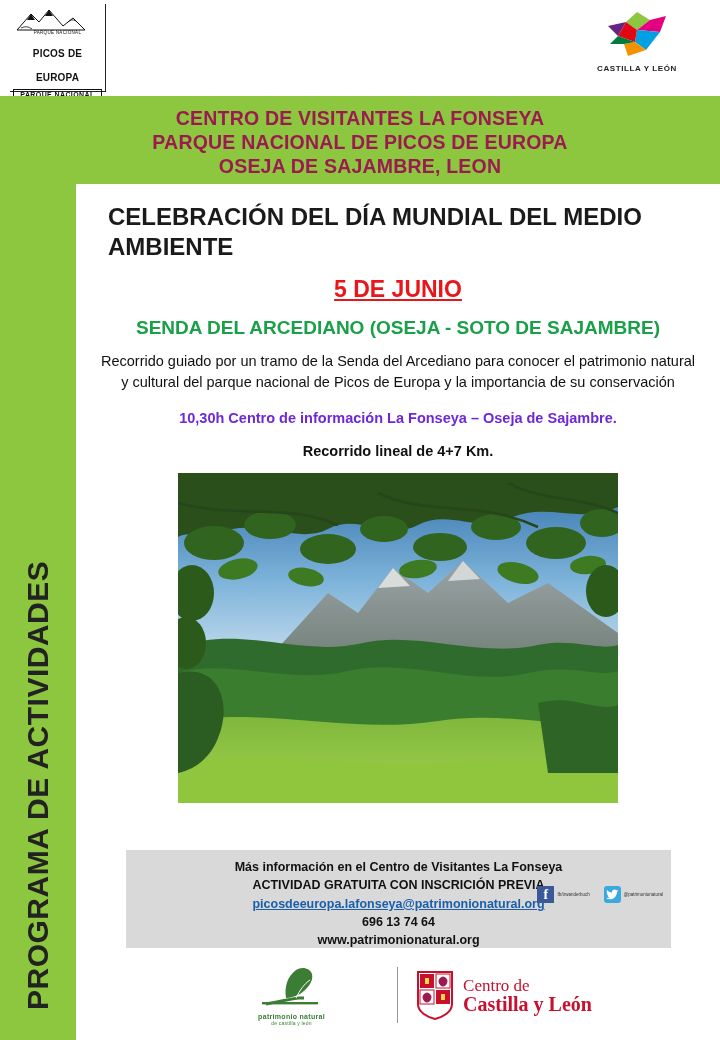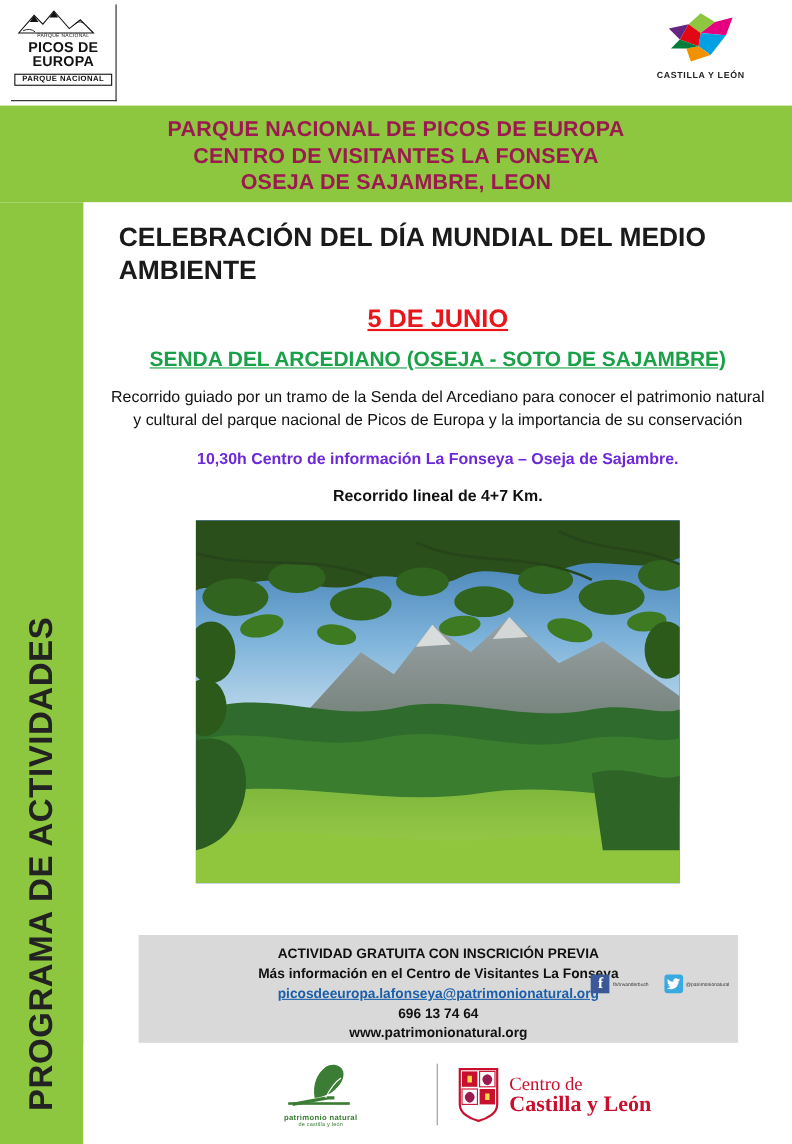--- a/index.html
+++ b/index.html
@@ -46,25 +46,25 @@
     display: block;
     margin: 0 auto;
   }
   .picos-sub {
     font-size: 4.5px;
     letter-spacing: .3px;
     color: #111;
     margin-top: -2px;
   }
   .picos-name {
-    font-size: 13px;
+    font-size: 10px;
     font-weight: bold;
     line-height: 11px;
     color: #111;
-    margin-top: 2px;
+    margin-top: 13px;
     letter-spacing: .2px;
   }
   .picos-pn {
     font-size: 7px;
     font-weight: bold;
     color: #111;
     border: 1.2px solid #111;
     display: inline-block;
     padding: 1px 6px;
     margin-top: 5px;
@@ -162,21 +162,20 @@
     margin-top: 14px;
     text-decoration: underline;
   }
   .route-title {
     text-align: center;
     font-size: 19px;
     font-weight: bold;
     color: #19a048;
     margin-top: 14px;
     padding: 0 14px;
-    text-decoration: underline;
   }
   .desc {
     margin: 12px 22px 0 22px;
     font-size: 14.5px;
     color: #111;
     line-height: 21px;
     text-align: center;
   }
   .meeting {
     text-align: center;
@@ -307,22 +306,22 @@
         <polygon points="29,32 40,40 22,46 18,34" fill="#f39200"></polygon>
         <polygon points="20,12 31,20 29,32 12,26" fill="#e30613"></polygon>
         <polygon points="12,26 29,32 18,34 4,34" fill="#007d3c"></polygon>
         <polygon points="20,12 12,26 2,16" fill="#662483"></polygon>
       </svg>
       <div class="cyl-text">CASTILLA Y LEÓN</div>
     </div>
   </div>
 
   <div class="header-band">
+    <div class="line">CENTRO DE VISITANTES LA FONSEYA</div>
     <div class="line">PARQUE NACIONAL DE PICOS DE EUROPA</div>
-    <div class="line">CENTRO DE VISITANTES LA FONSEYA</div>
     <div class="line">OSEJA DE SAJAMBRE, LEON</div>
   </div>
 
   <div class="side-bar">
     <div class="side-text">PROGRAMA DE ACTIVIDADES</div>
   </div>
 
   <div class="content">
 
     <div class="title-main">CELEBRACIÓN DEL DÍA MUNDIAL DEL MEDIO AMBIENTE</div>
@@ -397,22 +396,22 @@
           <ellipse cx="14" cy="120" rx="22" ry="28"></ellipse>
           <ellipse cx="8" cy="170" rx="20" ry="26"></ellipse>
         </g>
         <g fill="#2c5a1b">
           <ellipse cx="428" cy="118" rx="20" ry="26"></ellipse>
         </g>
       </svg>
     </div>
 
     <div class="info-block">
+      <div class="info-line">Más información en el Centro de Visitantes La Fonseya</div>
       <div class="info-line">ACTIVIDAD GRATUITA CON INSCRICIÓN PREVIA</div>
-      <div class="info-line">Más información en el Centro de Visitantes La Fonseya</div>
       <a class="info-mail" href="#">picosdeeuropa.lafonseya@patrimonionatural.org</a>
       <div class="info-line">696 13 74 64</div>
       <div class="info-line">www.patrimonionatural.org</div>
 
       <div class="social">
         <div class="social-item">
           <div class="fb-icon">f</div>
           <div class="social-label">fb/trwanderbuch</div>
         </div>
         <div class="social-item">

